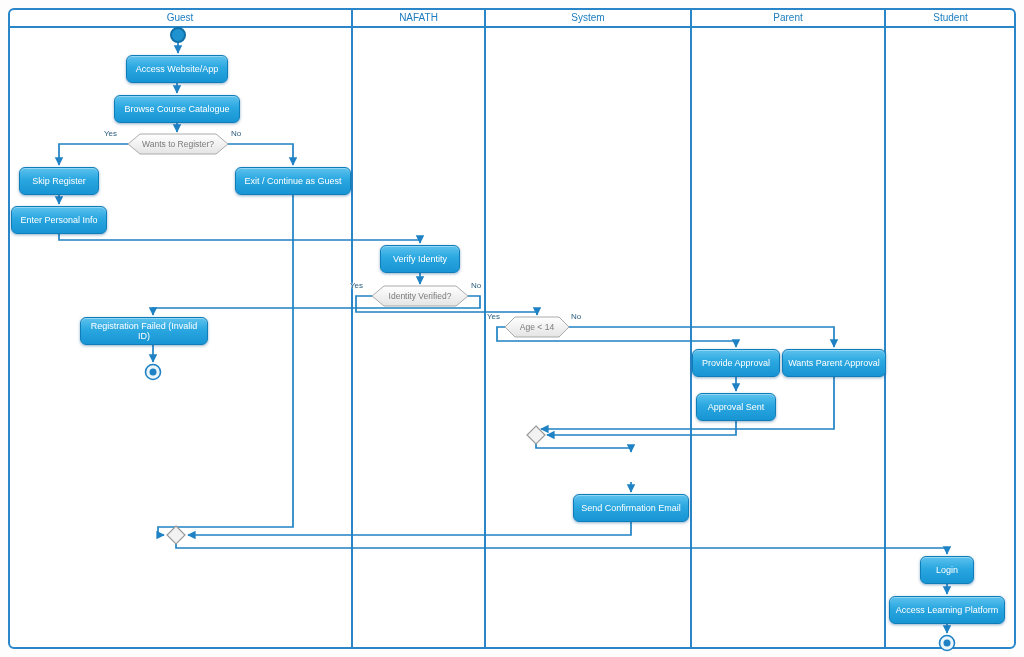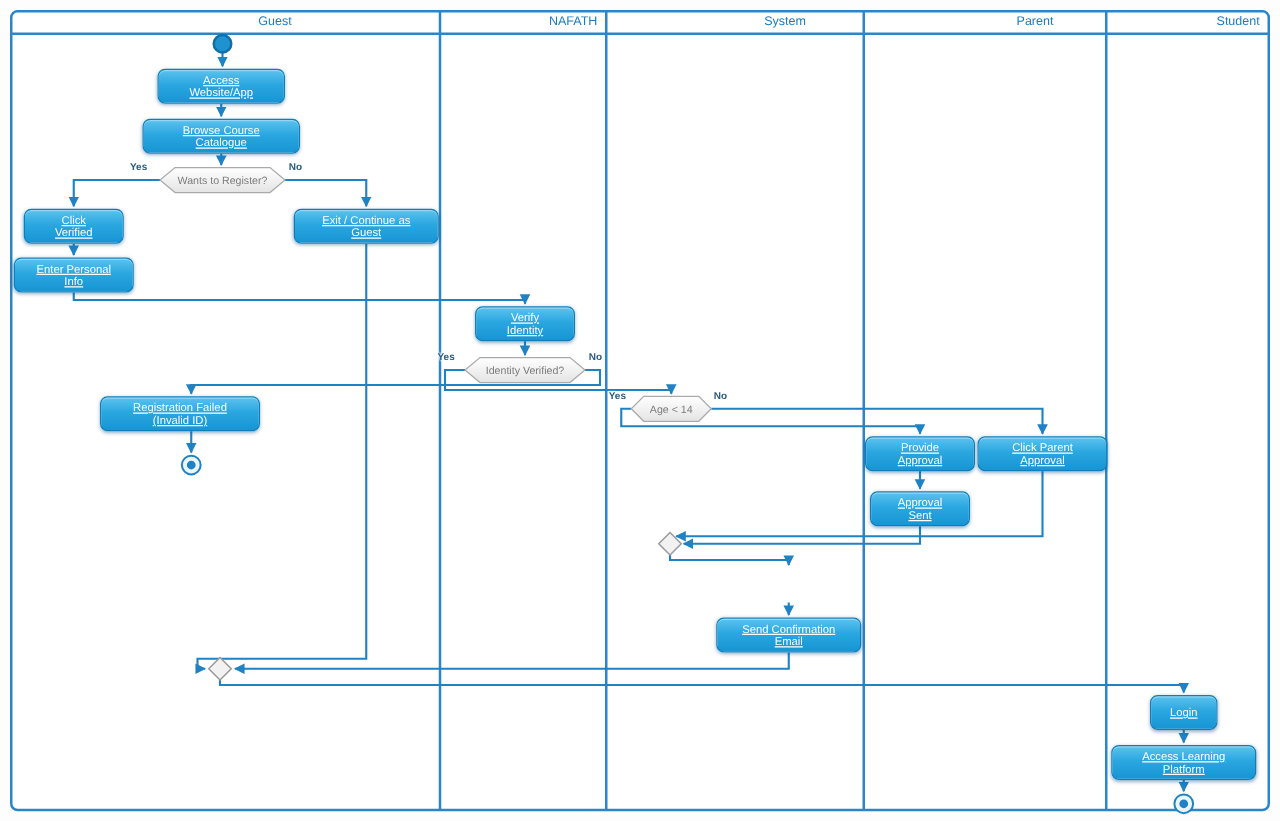--- a/index.html
+++ b/index.html
@@ -1,23 +1,23 @@
 <!DOCTYPE html>
 <html><head>
 <meta charset="utf-8">
 <style>
   html,body{margin:0;padding:0;background:#fdfdfd;font-family:"Liberation Sans",sans-serif;}
   #stage{position:relative;width:1024px;height:657px;background:#fdfdfd;overflow:hidden;}
   .frame{position:absolute;left:8px;top:8px;width:1008px;height:641px;border:2px solid #2a86c8;border-radius:6px;box-sizing:border-box;background:#ffffff;}
   .lane-line{position:absolute;top:9px;height:639px;width:2px;background:#2a86c8;}
   .header-line{position:absolute;left:9px;top:26px;width:1006px;height:2px;background:#2a86c8;}
-  .lane-header{position:absolute;top:10px;height:16px;line-height:16px;text-align:center;color:#1b7dc0;font-size:10px;margin-left:40px;}
-  .task{position:absolute;background:linear-gradient(180deg,#5cc2ee 0%,#2aa7e0 45%,#1795d4 100%);border:1px solid #0f7db8;border-radius:6px;box-shadow:0 1px 3px rgba(10,80,140,.45),inset 0 1px 0 rgba(255,255,255,.35);color:#ffffff;font-size:9px;display:flex;align-items:center;justify-content:center;text-align:center;padding:0 16px;box-sizing:border-box;text-decoration:underline;}
+  .lane-header{position:absolute;top:10px;height:16px;line-height:16px;text-align:center;color:#1b7dc0;font-size:10px;}
+  .task{position:absolute;background:linear-gradient(180deg,#5cc2ee 0%,#2aa7e0 45%,#1795d4 100%);border:1px solid #0f7db8;border-radius:6px;box-shadow:0 1px 3px rgba(10,80,140,.45),inset 0 1px 0 rgba(255,255,255,.35);color:#ffffff;font-size:9px;display:flex;align-items:center;justify-content:center;text-align:center;padding:0 3px;box-sizing:border-box;}
   .decision-label{position:absolute;display:flex;align-items:center;justify-content:center;color:#7b7b7b;font-size:8.5px;text-align:center;}
-  .edge-label{position:absolute;font-size:8px;font-weight:bold;color:#2b5d7e;text-shadow:0 0 2px #fff,0 0 2px #fff,0 0 2px #fff;}
+  .edge-label{position:absolute;font-size:8px;font-weight:normal;color:#2b5d7e;text-shadow:0 0 2px #fff,0 0 2px #fff,0 0 2px #fff;}
   svg{position:absolute;left:0;top:0;pointer-events:none;}
   .edge{fill:none;stroke:#1f82c4;stroke-width:1.7;}
 </style>
 </head>
 <body>
 
 <div id="stage">
 
   <div class="frame"></div>
 
@@ -78,27 +78,27 @@
     <polygon points="176,526 185,535 176,544 167,535" fill="#f2f2f2" stroke="#9a9a9a" stroke-width="1.2"></polygon>
 
     <circle cx="153" cy="372" r="7.5" fill="#eaf5fc" stroke="#1f82c4" stroke-width="1.6"></circle>
     <circle cx="153" cy="372" r="3.5" fill="#1f82c4"></circle>
     <circle cx="947" cy="643" r="7.5" fill="#eaf5fc" stroke="#1f82c4" stroke-width="1.6"></circle>
     <circle cx="947" cy="643" r="3.5" fill="#1f82c4"></circle>
   </svg>
 
   <div class="task" style="left:126px;top:55px;width:102px;height:28px">Access Website/App</div>
   <div class="task" style="left:114px;top:95px;width:126px;height:28px">Browse Course Catalogue</div>
-  <div class="task" style="left:19px;top:167px;width:80px;height:28px">Click Verified</div>
+  <div class="task" style="left:19px;top:167px;width:80px;height:28px">Skip Register</div>
   <div class="task" style="left:11px;top:206px;width:96px;height:28px">Enter Personal Info</div>
   <div class="task" style="left:235px;top:167px;width:116px;height:28px">Exit / Continue as Guest</div>
   <div class="task" style="left:380px;top:245px;width:80px;height:28px">Verify Identity</div>
   <div class="task" style="left:80px;top:317px;width:128px;height:28px">Registration Failed (Invalid ID)</div>
   <div class="task" style="left:692px;top:349px;width:88px;height:28px">Provide Approval</div>
-  <div class="task" style="left:782px;top:349px;width:104px;height:28px">Click Parent Approval</div>
+  <div class="task" style="left:782px;top:349px;width:104px;height:28px">Wants Parent Approval</div>
   <div class="task" style="left:696px;top:393px;width:80px;height:28px">Approval Sent</div>
   <div class="task" style="left:573px;top:494px;width:116px;height:28px">Send Confirmation Email</div>
   <div class="task" style="left:920px;top:556px;width:54px;height:28px">Login</div>
   <div class="task" style="left:889px;top:596px;width:116px;height:28px">Access Learning Platform</div>
 
   <div class="decision-label" style="left:128px;top:134px;width:100px;height:20px">Wants to Register?</div>
   <div class="decision-label" style="left:372px;top:286px;width:96px;height:20px">Identity Verified?</div>
   <div class="decision-label" style="left:505px;top:317px;width:64px;height:20px">Age &lt; 14</div>
 
   <span class="edge-label" style="left:104px;top:129px">Yes</span>

